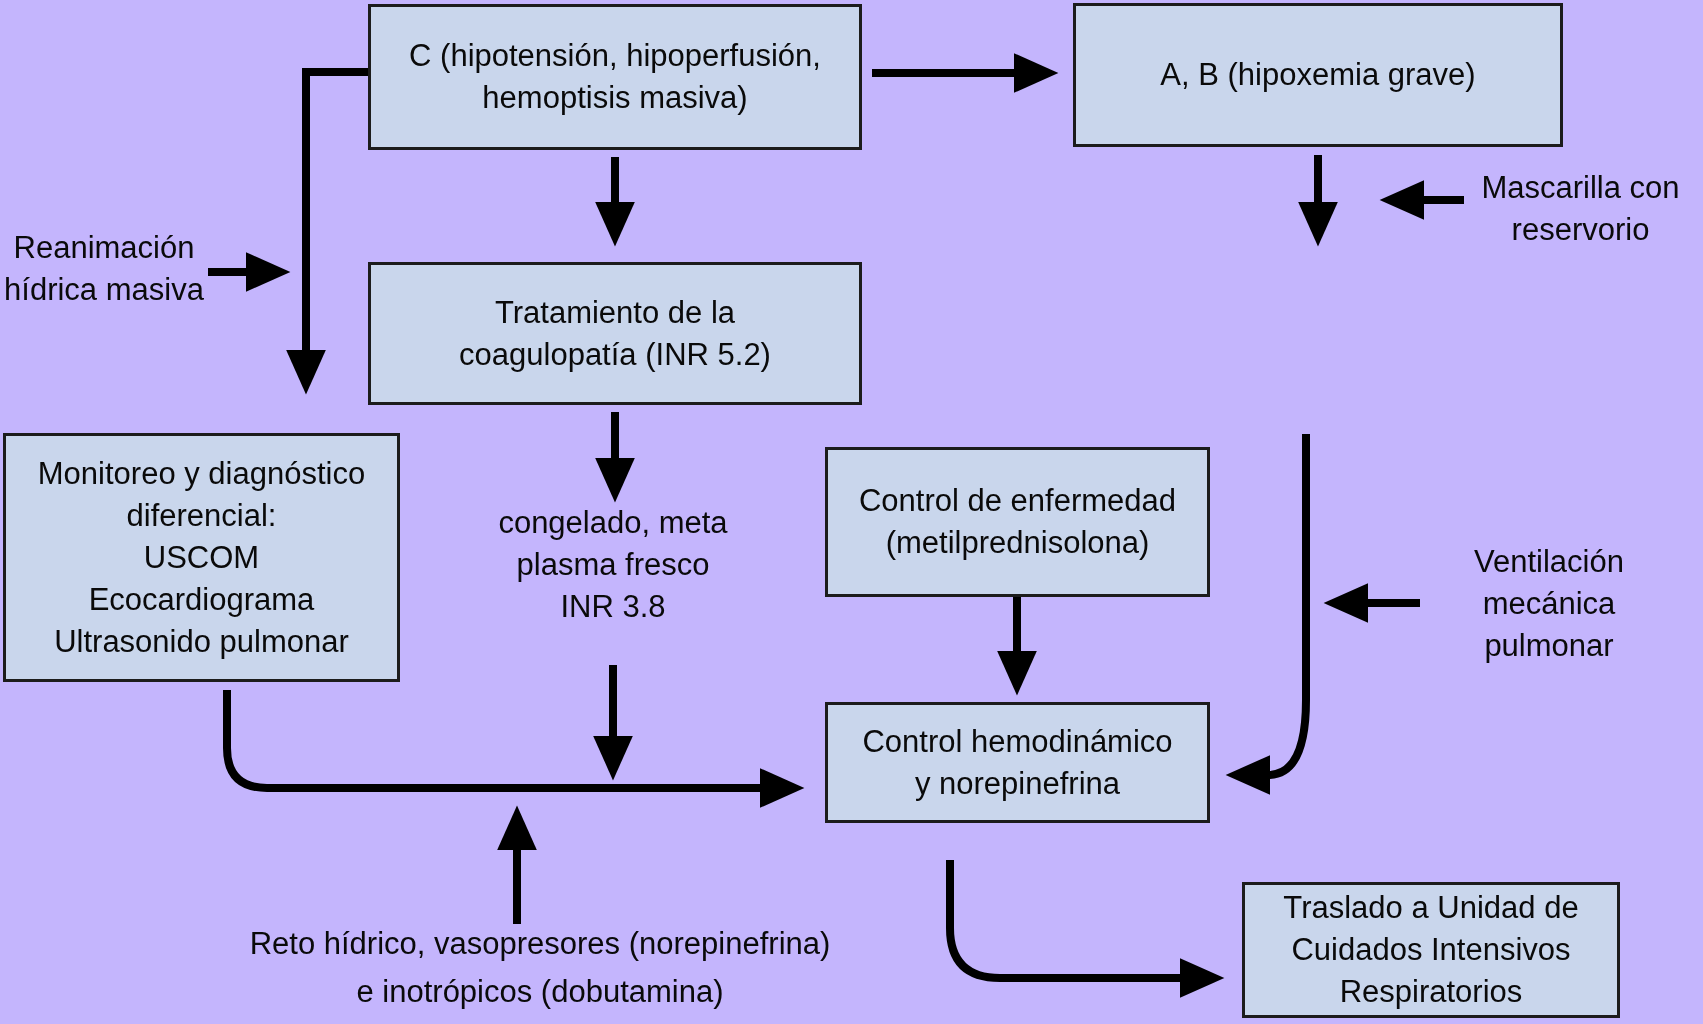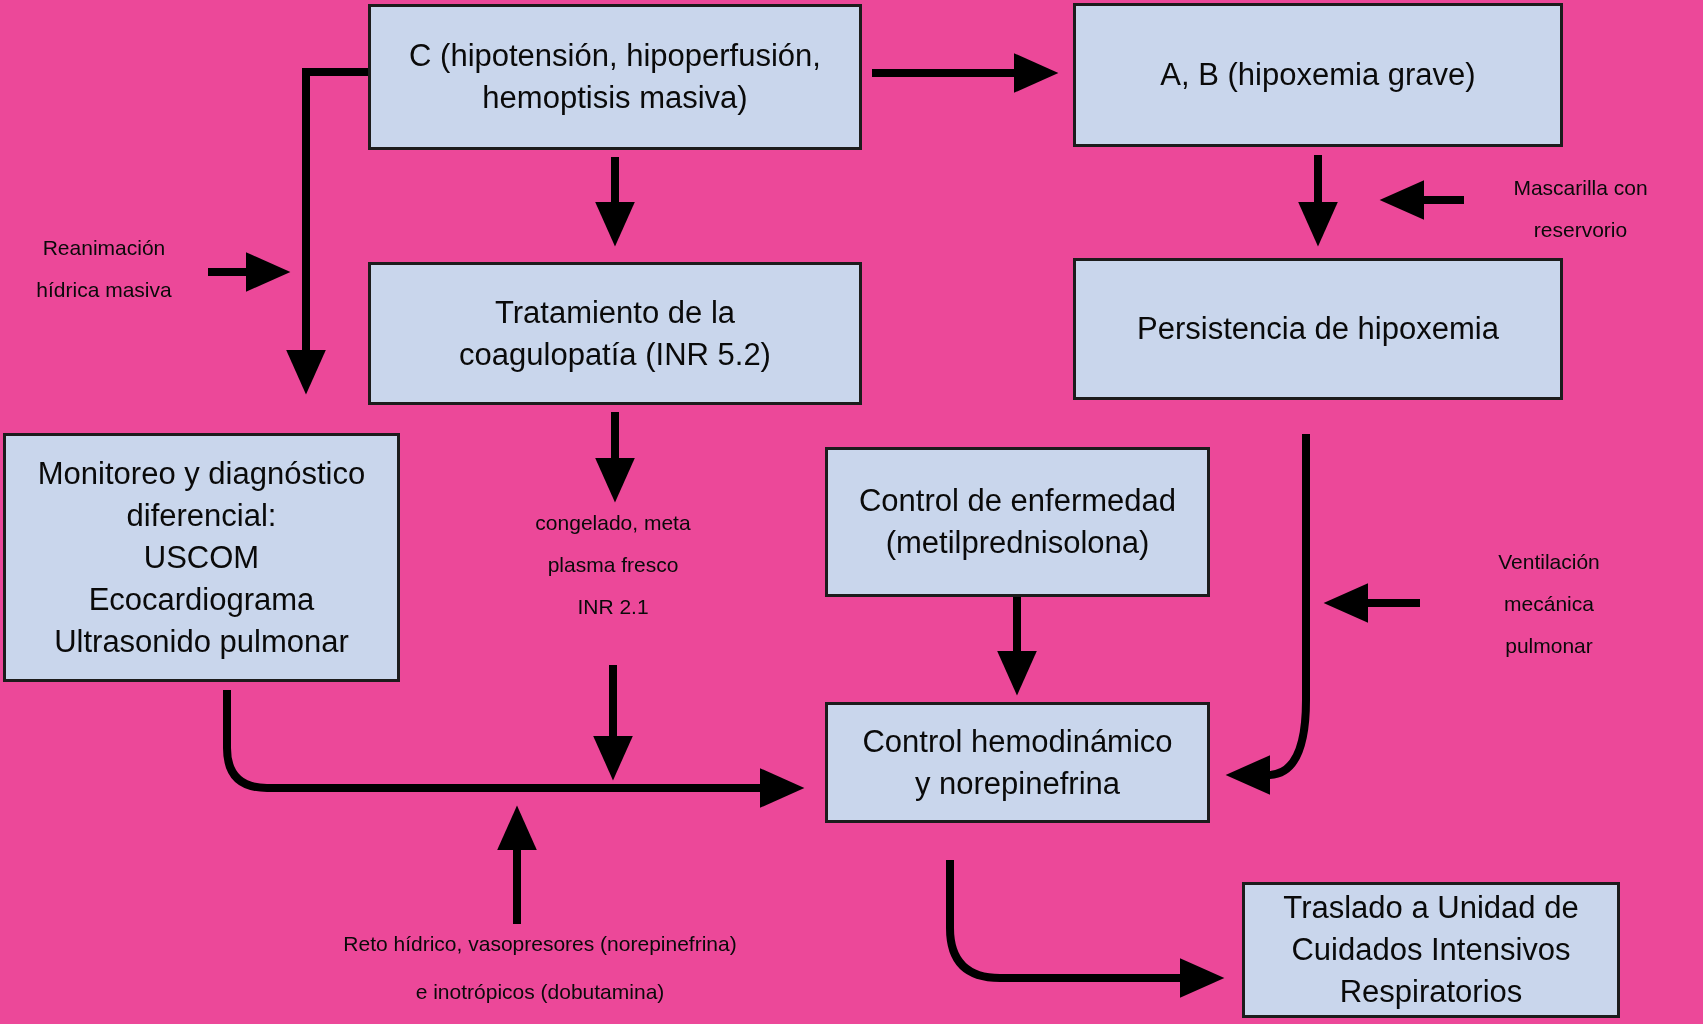--- a/index.html
+++ b/index.html
@@ -1,20 +1,20 @@
 <!DOCTYPE html>
 <html><head>
 <meta charset="utf-8">
 <style>
   html, body { margin: 0; padding: 0; background: #ffffff; }
   #flowchart-canvas {
     position: relative;
     width: 1703px;
     height: 1024px;
-    background: #ec4899;
+    background: #c4b5fd;
     font-family: "Liberation Sans", "DejaVu Sans", sans-serif;
     color: #0a0a0a;
     overflow: hidden;
   }
   #connector-svg {
     position: absolute;
     left: 0; top: 0;
     width: 1703px; height: 1024px;
   }
   #connector-svg path {
@@ -32,21 +32,21 @@
     flex-direction: column;
     align-items: center;
     justify-content: center;
     text-align: center;
     font-size: 31px;
     line-height: 42px;
   }
   .free-label {
     position: absolute;
     text-align: center;
-    font-size: 21px;
+    font-size: 31px;
     line-height: 42px;
   }
   .ln { display: block; white-space: nowrap; }
   
   #node-c            { left: 368px;  top: 4px;   width: 494px; height: 146px; }
   #node-ab           { left: 1073px; top: 3px;   width: 490px; height: 144px; }
   #node-tratamiento  { left: 368px;  top: 262px; width: 494px; height: 143px; }
   #node-persistencia { left: 1073px; top: 258px; width: 490px; height: 142px; }
   #node-monitoreo    { left: 3px;    top: 433px; width: 397px; height: 249px; }
   #node-enfermedad   { left: 825px;  top: 435px; width: 385px; height: 150px; margin-top: 12px; }
@@ -93,23 +93,20 @@
 
   <div class="node" id="node-ab">
     <span class="ln">A, B (hipoxemia grave)</span>
   </div>
 
   <div class="node" id="node-tratamiento">
     <span class="ln">Tratamiento de la</span>
     <span class="ln">coagulopatía (INR 5.2)</span>
   </div>
 
-  <div class="node" id="node-persistencia">
-    <span class="ln">Persistencia de hipoxemia</span>
-  </div>
 
   <div class="node" id="node-monitoreo">
     <span class="ln">Monitoreo y diagnóstico</span>
     <span class="ln">diferencial:</span>
     <span class="ln">USCOM</span>
     <span class="ln">Ecocardiograma</span>
     <span class="ln">Ultrasonido pulmonar</span>
   </div>
 
   <div class="node" id="node-enfermedad">
@@ -134,21 +131,21 @@
   </div>
 
   <div class="free-label" id="label-mascarilla">
     <span class="ln">Mascarilla con</span>
     <span class="ln">reservorio</span>
   </div>
 
   <div class="free-label" id="label-transfusion">
     <span class="ln">congelado, meta</span>
     <span class="ln">plasma fresco</span>
-    <span class="ln">INR 2.1</span>
+    <span class="ln">INR 3.8</span>
   </div>
 
   <div class="free-label" id="label-ventilacion">
     <span class="ln">Ventilación</span>
     <span class="ln">mecánica</span>
     <span class="ln">pulmonar</span>
   </div>
 
   <div class="free-label" id="label-reto">
     <span class="ln">Reto hídrico, vasopresores (norepinefrina)</span>

